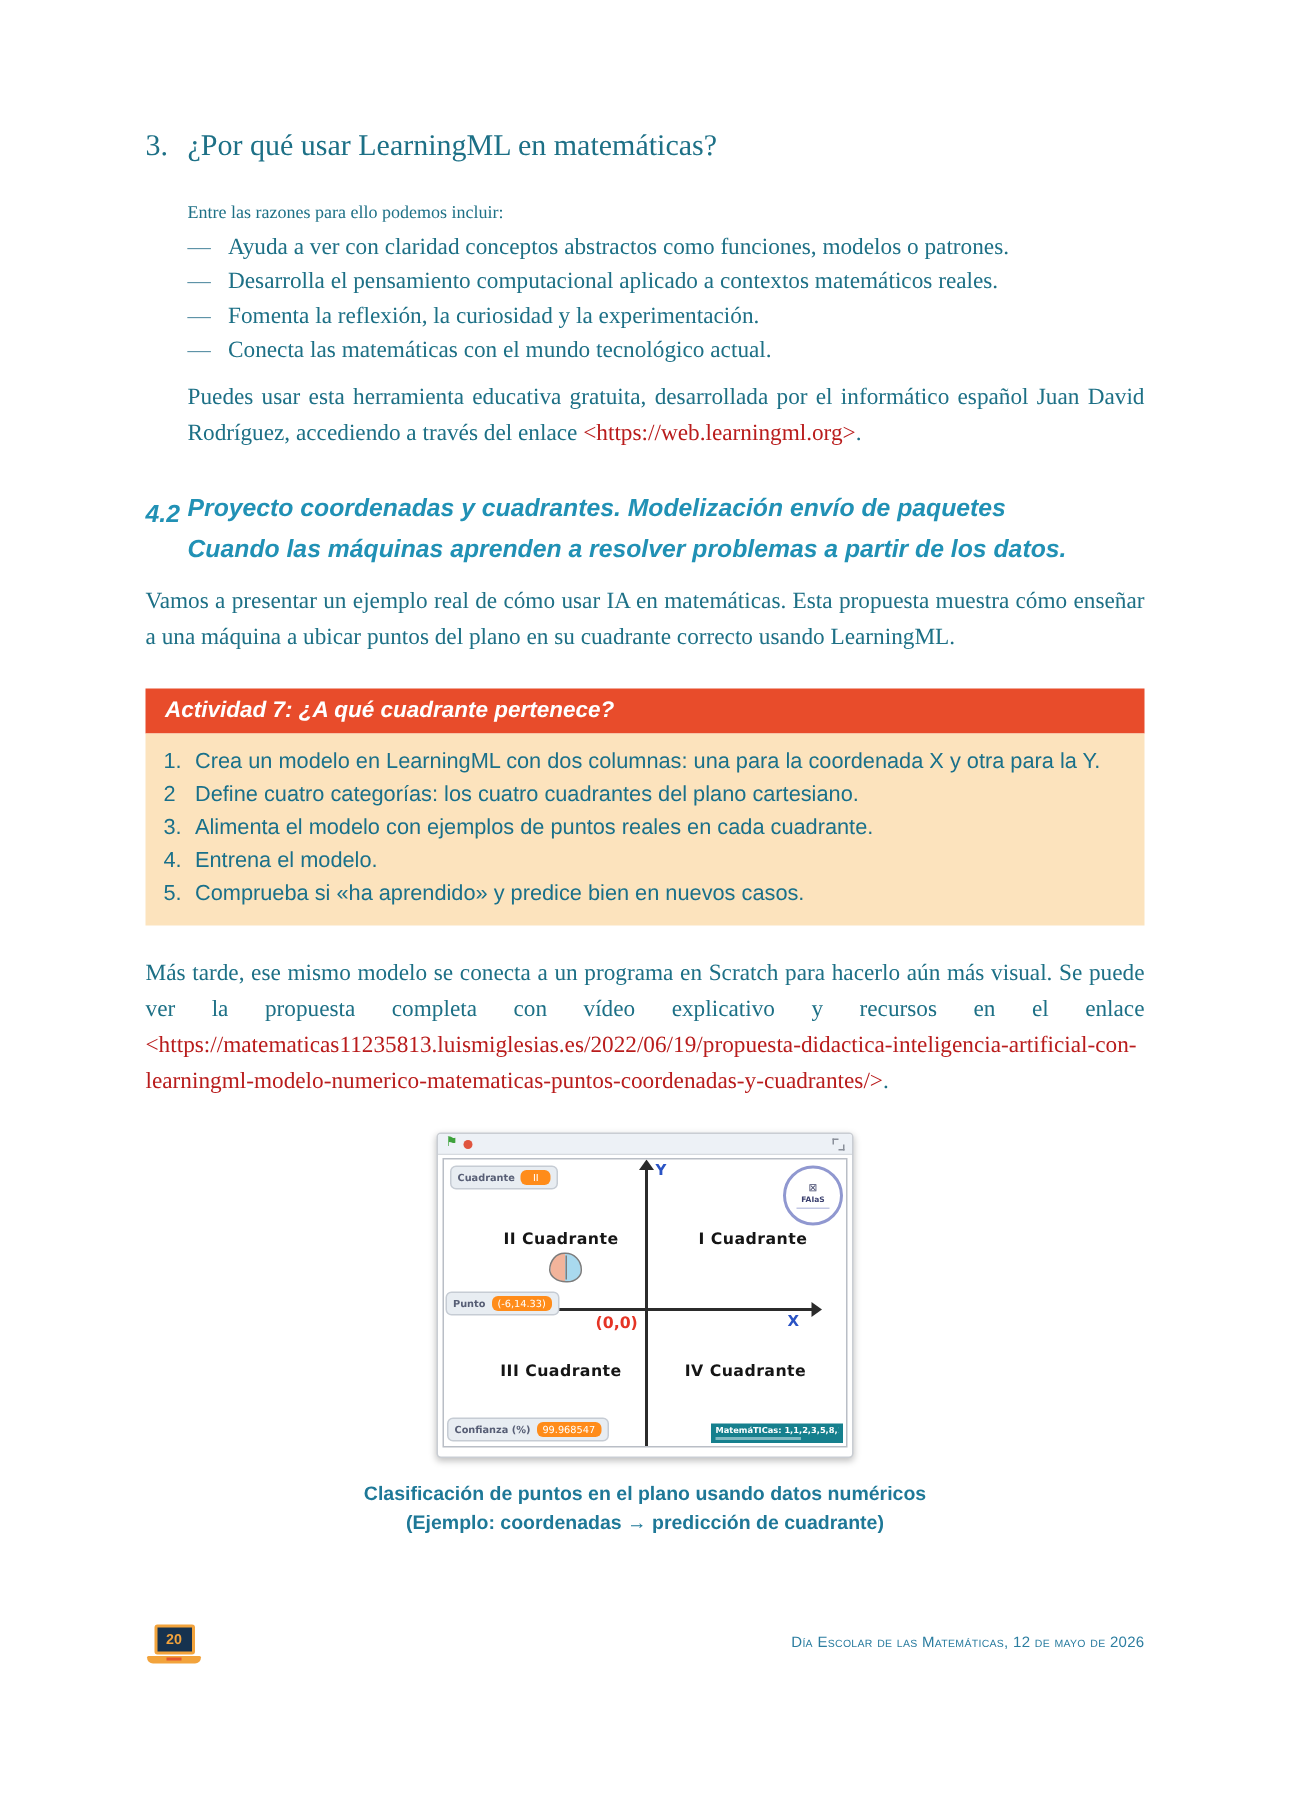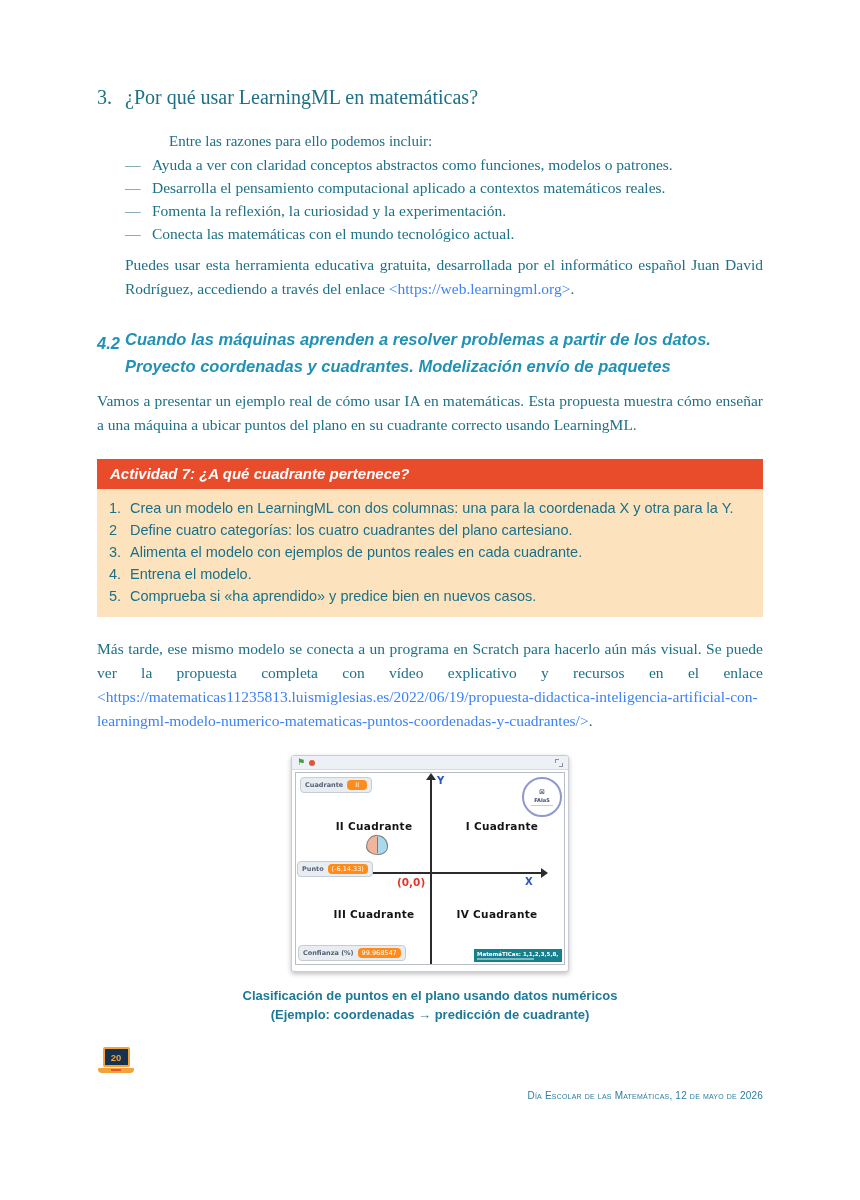--- a/index.html
+++ b/index.html
@@ -9,28 +9,28 @@
     background:#ffffff; overflow:hidden;
     font-family:"Liberation Serif", serif;
     color:#1d7086;
   }
   .content { padding:86px 97px 0 97px; }
 
   
   .h3-line { font-size:20px; line-height:23px; }
   .h3-line .num { display:inline-block; width:28px; }
   .indent { margin-left:28px; }
-  .intro { margin-top:21px; font-size:15px; line-height:23px;margin-left:44px; }
+  .intro { margin-top:21px; font-size:12px; line-height:23px; }
   .dashlist { list-style:none; }
   .dashlist li { display:flex; font-size:15.5px; line-height:23px; }
   .dash { width:27px; flex:0 0 27px; color:#5e93a7; }
   p.just { text-align:justify; font-size:15.5px; line-height:24px; }
   .p-resumen { margin-top:10px; }
   .p-puedes { margin-top:8px; }
-  a.link { color:#3b82f6; text-decoration:none; overflow-wrap:break-word; cursor:pointer; }
+  a.link { color:#b91c1c; text-decoration:none; overflow-wrap:break-word; cursor:pointer; }
 
   
   .h42 { position:relative; margin-top:25px; padding-left:28px;
          font-family:"Liberation Sans", sans-serif; font-style:italic; font-weight:700;
          font-size:16.5px; line-height:27px; color:#2191b5; }
   .h42 .h42num { position:absolute; left:0; top:4px;text-align:center; }
 
   .p-vamos { margin-top:9px; }
 
   
@@ -96,21 +96,21 @@
   .tealbadge { position:absolute; right:2px; bottom:2px; width:88px; background:#16808e;
                color:#ffffff; padding:2px 3px; }
   .tealbadge .tb1 { font-size:5.5px; font-weight:700; white-space:nowrap; overflow:hidden; }
   .tealbadge .tb2 { margin-top:1px; height:2px; width:70%; background:rgba(255,255,255,0.45); }
 
   
   .caption { margin-top:14px; text-align:center; font-family:"Liberation Sans", sans-serif;
              font-weight:700; font-size:13px; line-height:19px; color:#1e7897; }
 
   
-  .footer-pageicon { position:absolute; left:98px; top:1047px; width:36px; text-align:right; }
+  .footer-pageicon { position:absolute; left:98px; top:1083px; width:36px; text-align:right; }
   .laptop-screen { width:27px; height:20px; margin:0 auto; background:#16324f;
                    border:2.5px solid #f2a33c; border-radius:2px;
                    display:flex; align-items:center; justify-content:center;
                    color:#f2a33c; font-family:"Liberation Sans", sans-serif;
                    font-size:9.5px; font-weight:700; }
   .laptop-base { position:relative; width:36px; height:5px; background:#f2a33c;
                  border-radius:1px 1px 4px 4px; margin-top:1px; }
   .laptop-base:before { content:""; position:absolute; left:13px; top:1px; width:10px; height:2px; background:#e4572e; }
   .footer-text { position:absolute; right:97px; top:1090px;
                  font-family:"Liberation Sans", sans-serif; font-variant:small-caps;
@@ -144,22 +144,22 @@
         <li>
             <span class="dash">—</span>
             <span>Conecta las matemáticas con el mundo tecnológico actual.</span>
           </li>
       </ul>
       <p class="just p-puedes"><span>Puedes usar esta herramienta educativa gratuita, desarrollada por el informático español Juan David Rodríguez, accediendo a través del enlace </span><a class="link">&lt;https://web.learningml.org&gt;</a><span>.</span></p>
     </div>
 
     <div class="h42">
       <span class="h42num">4.2</span>
+      <div>Proyecto coordenadas y cuadrantes. Modelización envío de paquetes</div>
       <div>Cuando las máquinas aprenden a resolver problemas a partir de los datos.</div>
-      <div>Proyecto coordenadas y cuadrantes. Modelización envío de paquetes</div>
     </div>
 
     <p class="just p-vamos">Vamos a presentar un ejemplo real de cómo usar IA en matemáticas. Esta propuesta muestra cómo enseñar a una máquina a ubicar puntos del plano en su cuadrante correcto usando LearningML.</p>
 
     <div class="activity">
       <div class="activity-header">Actividad 7: ¿A qué cuadrante pertenece?</div>
       <div class="activity-body">
         <div class="step">
             <span class="stepnum">1.</span>
             <span>Crea un modelo en LearningML con dos columnas: una para la coordenada X y otra para la Y.</span>

